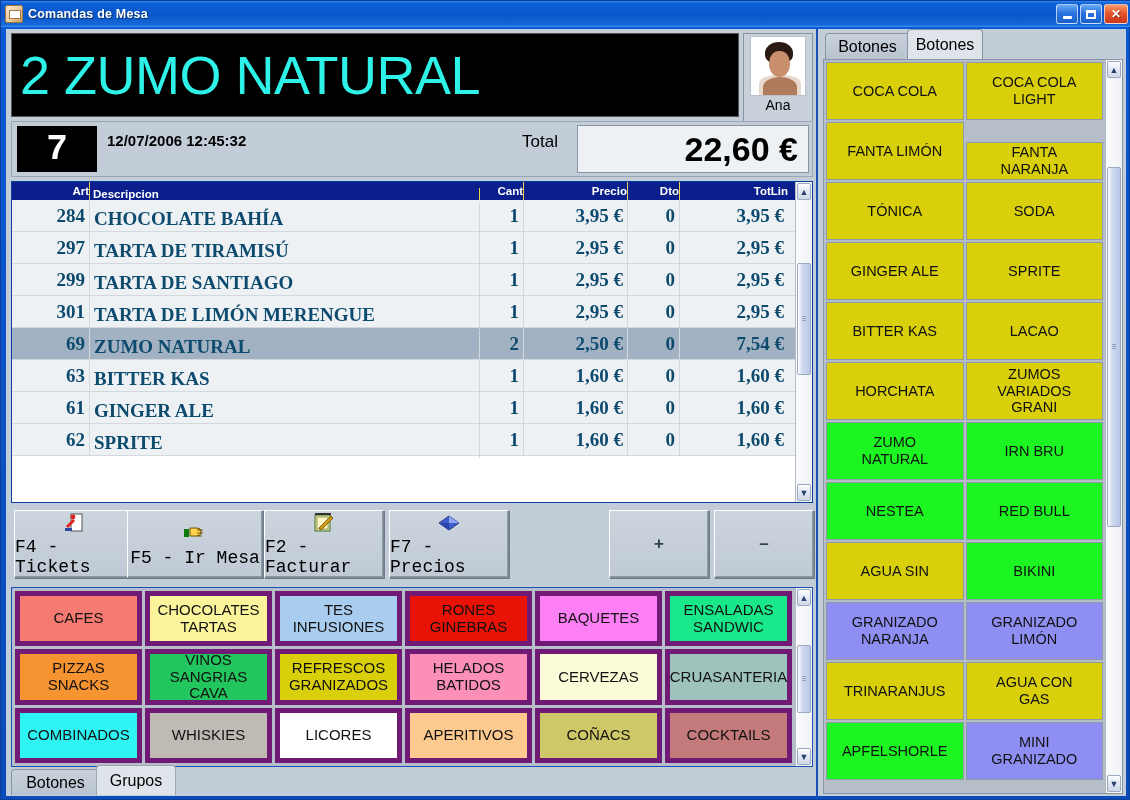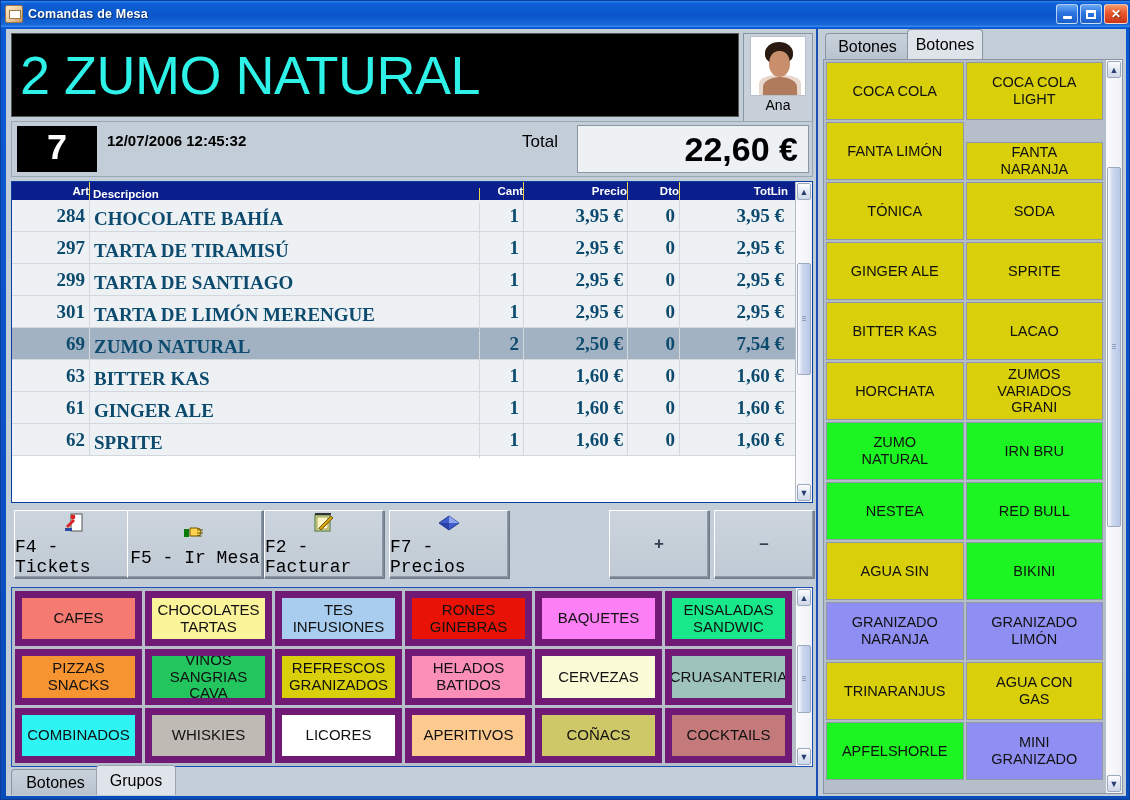--- a/index.html
+++ b/index.html
@@ -228,21 +228,21 @@
     background: #b6bfc9; border: 1px solid #1b4fb5;
     display: flex;
   }
   .cat-grid {
     flex: 1; display: grid;
     grid-template-columns: repeat(6, 1fr);
     grid-template-rows: repeat(3, 1fr);
     gap: 3px; padding: 3px;
   }
   .cat-btn {
-    border: 7px solid #701a75;
+    border: 5px solid #701a75;
     display: flex; align-items: center; justify-content: center;
     text-align: center; font-size: 15px; color: #111;
     line-height: 1.12; overflow: hidden; padding: 2px;
     white-space: pre-line;
   }
 
   
   .bot-tabs {
     position: absolute; left: 5px; top: 740px; width: 802px; height: 26px;
   }

